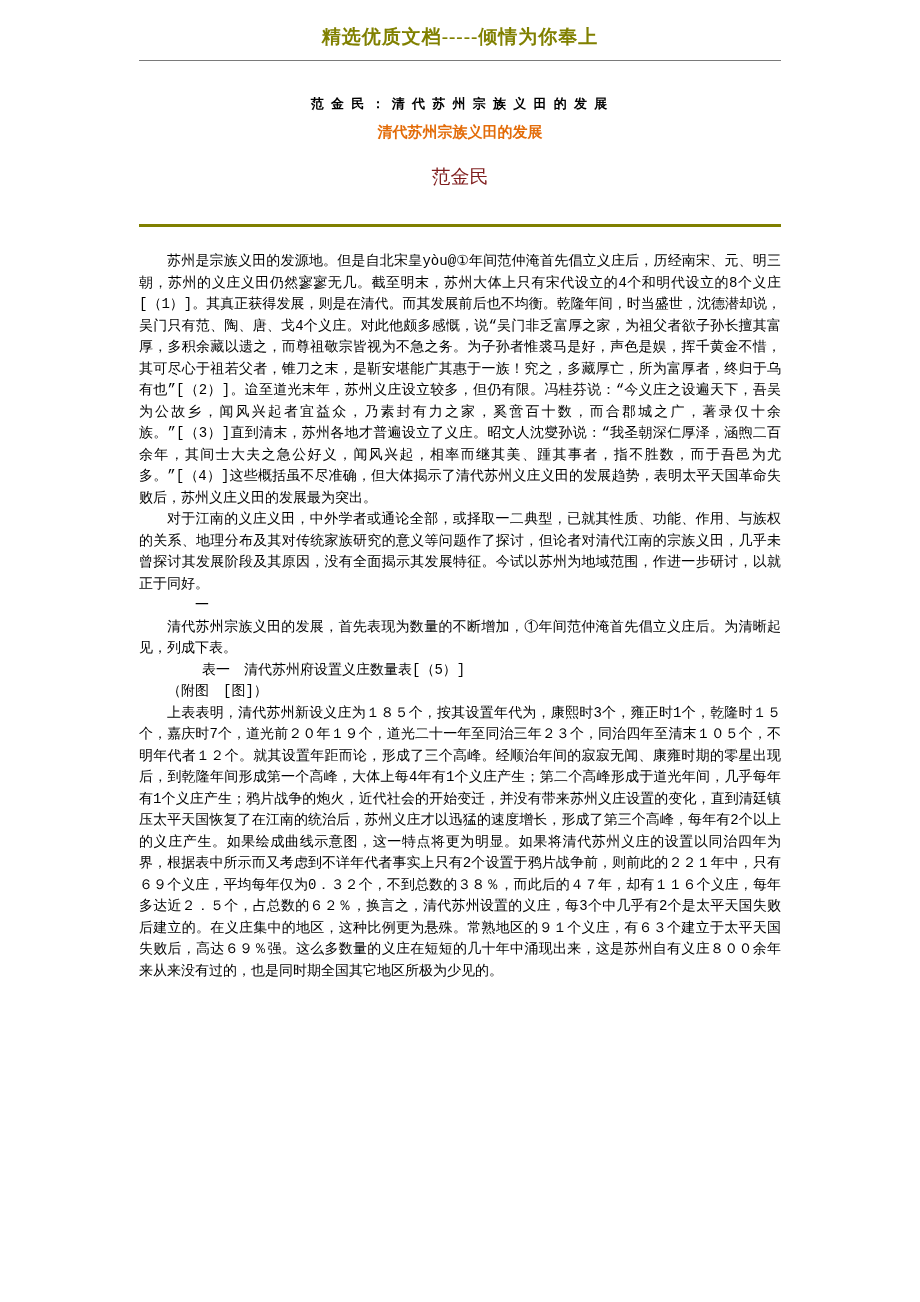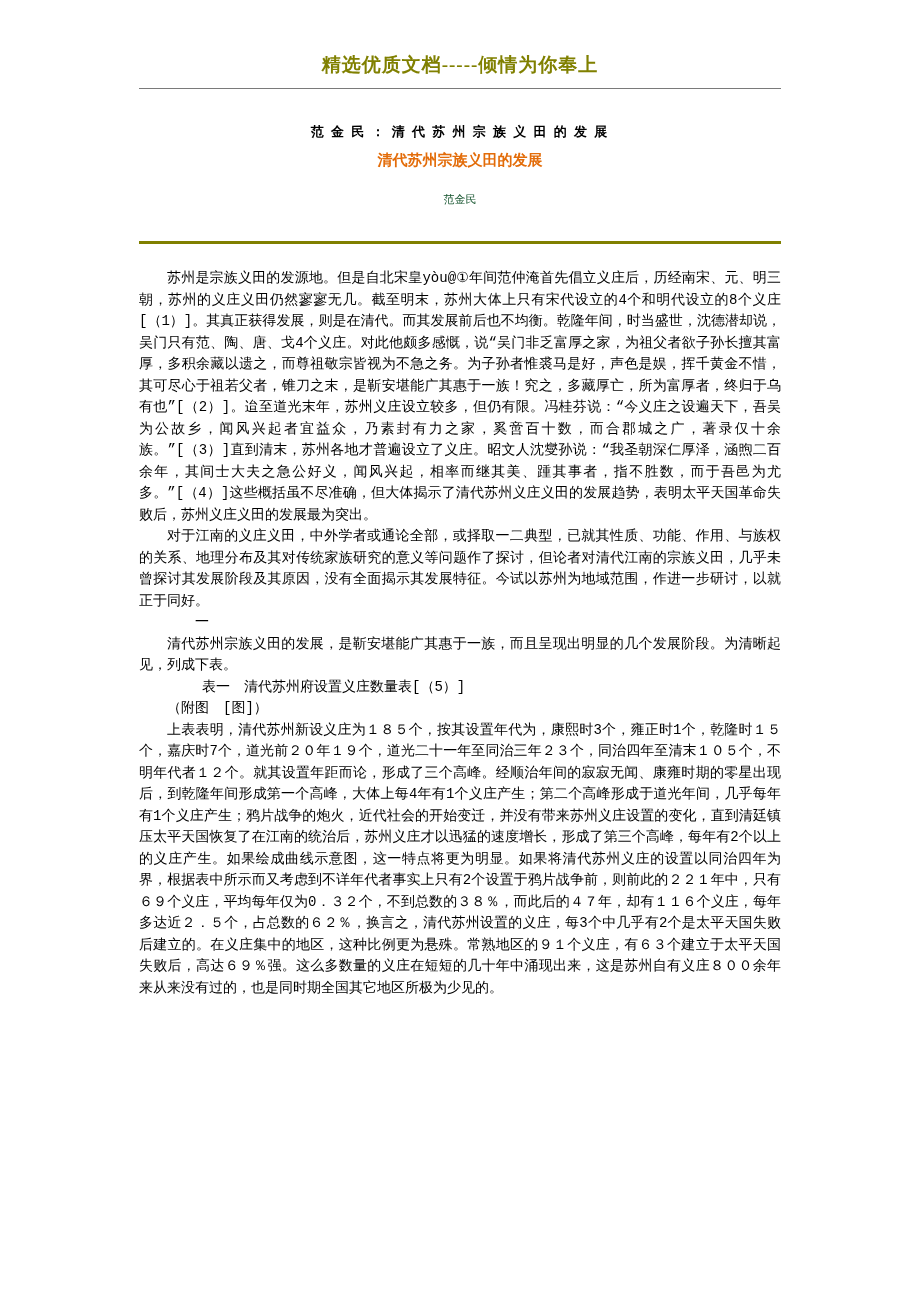--- a/index.html
+++ b/index.html
@@ -7,21 +7,21 @@
   body {
     font-family: "Liberation Serif", "DejaVu Serif", serif;
     color: #000000;
   }
   .page {
     position: relative;
     width: 920px;
     height: 1188px;
     margin: 0 auto;
     background: #ffffff;
-    padding: 52px 139px 0 139px;
+    padding: 24px 139px 0 139px;
     overflow: hidden;
     border-radius: 28px;
   }
   .doc-header {
     text-align: center;
     color: #808000;
     font-size: 19px;
     font-weight: bold;
     letter-spacing: 1px;
     padding-bottom: 10px;
@@ -38,22 +38,22 @@
   .subtitle {
     margin-top: 10px;
     text-align: center;
     font-size: 15px;
     font-weight: bold;
     color: #e36c09;
   }
   .author {
     margin-top: 22px;
     text-align: center;
-    font-size: 11px;
-    color: #14532d;
+    font-size: 19px;
+    color: #7f1d1d;
     font-family: Liberation Serif, serif;
   }
   .divider {
     margin-top: 34px;
     border: none;
     border-top: 3px solid #808000;
     width: 100%;
     height: 0;
   }
   .body-text { margin-top: 24px; font-family: Liberation Mono, monospace; }
@@ -94,21 +94,21 @@
     <h1 class="title">范 金 民 ：  清 代 苏 州 宗 族 义 田 的 发 展</h1>
     <h2 class="subtitle">清代苏州宗族义田的发展</h2>
     <div class="author">范金民</div>
 
     <hr class="divider">
 
     <div class="body-text">
       <p>苏州是宗族义田的发源地。但是自北宋皇yòu@①年间范仲淹首先倡立义庄后，历经南宋、元、明三朝，苏州的义庄义田仍然寥寥无几。截至明末，苏州大体上只有宋代设立的4个和明代设立的8个义庄[（1）]。其真正获得发展，则是在清代。而其发展前后也不均衡。乾隆年间，时当盛世，沈德潜却说，吴门只有范、陶、唐、戈4个义庄。对此他颇多感慨，说“吴门非乏富厚之家，为祖父者欲子孙长擅其富厚，多积余藏以遗之，而尊祖敬宗皆视为不急之务。为子孙者惟裘马是好，声色是娱，挥千黄金不惜，其可尽心于祖若父者，锥刀之末，是靳安堪能广其惠于一族！究之，多藏厚亡，所为富厚者，终归于乌有也”[（2）]。迨至道光末年，苏州义庄设立较多，但仍有限。冯桂芬说：“今义庄之设遍天下，吾吴为公故乡，闻风兴起者宜益众，乃素封有力之家，奚啻百十数，而合郡城之广，著录仅十余族。”[（3）]直到清末，苏州各地才普遍设立了义庄。昭文人沈燮孙说：“我圣朝深仁厚泽，涵煦二百余年，其间士大夫之急公好义，闻风兴起，相率而继其美、踵其事者，指不胜数，而于吾邑为尤多。”[（4）]这些概括虽不尽准确，但大体揭示了清代苏州义庄义田的发展趋势，表明太平天国革命失败后，苏州义庄义田的发展最为突出。</p>
       <p>对于江南的义庄义田，中外学者或通论全部，或择取一二典型，已就其性质、功能、作用、与族权的关系、地理分布及其对传统家族研究的意义等问题作了探讨，但论者对清代江南的宗族义田，几乎未曾探讨其发展阶段及其原因，没有全面揭示其发展特征。今试以苏州为地域范围，作进一步研讨，以就正于同好。</p>
       <p class="indent-4">一</p>
-      <p>清代苏州宗族义田的发展，是靳安堪能广其惠于一族，而且呈现出明显的几个发展阶段。为清晰起见，列成下表。</p>
+      <p>清代苏州宗族义田的发展，首先表现为数量的不断增加，①年间范仲淹首先倡立义庄后。为清晰起见，列成下表。</p>
       <p class="indent-45">表一　清代苏州府设置义庄数量表[（5）]</p>
       <p>（附图　[图]）</p>
       <p>上表表明，清代苏州新设义庄为１８５个，按其设置年代为，康熙时3个，雍正时1个，乾隆时１５个，嘉庆时7个，道光前２０年１９个，道光二十一年至同治三年２３个，同治四年至清末１０５个，不明年代者１２个。就其设置年距而论，形成了三个高峰。经顺治年间的寂寂无闻、康雍时期的零星出现后，到乾隆年间形成第一个高峰，大体上每4年有1个义庄产生；第二个高峰形成于道光年间，几乎每年有1个义庄产生；鸦片战争的炮火，近代社会的开始变迁，并没有带来苏州义庄设置的变化，直到清廷镇压太平天国恢复了在江南的统治后，苏州义庄才以迅猛的速度增长，形成了第三个高峰，每年有2个以上的义庄产生。如果绘成曲线示意图，这一特点将更为明显。如果将清代苏州义庄的设置以同治四年为界，根据表中所示而又考虑到不详年代者事实上只有2个设置于鸦片战争前，则前此的２２１年中，只有６９个义庄，平均每年仅为0．３２个，不到总数的３８％，而此后的４７年，却有１１６个义庄，每年多达近２．５个，占总数的６２％，换言之，清代苏州设置的义庄，每3个中几乎有2个是太平天国失败后建立的。在义庄集中的地区，这种比例更为悬殊。常熟地区的９１个义庄，有６３个建立于太平天国失败后，高达６９％强。这么多数量的义庄在短短的几十年中涌现出来，这是苏州自有义庄８００余年来从来没有过的，也是同时期全国其它地区所极为少见的。</p>
     </div>
   </main>
 
   <footer class="doc-footer">
     <div class="footer-text">专心---专注---专业</div>
   </footer>
 

